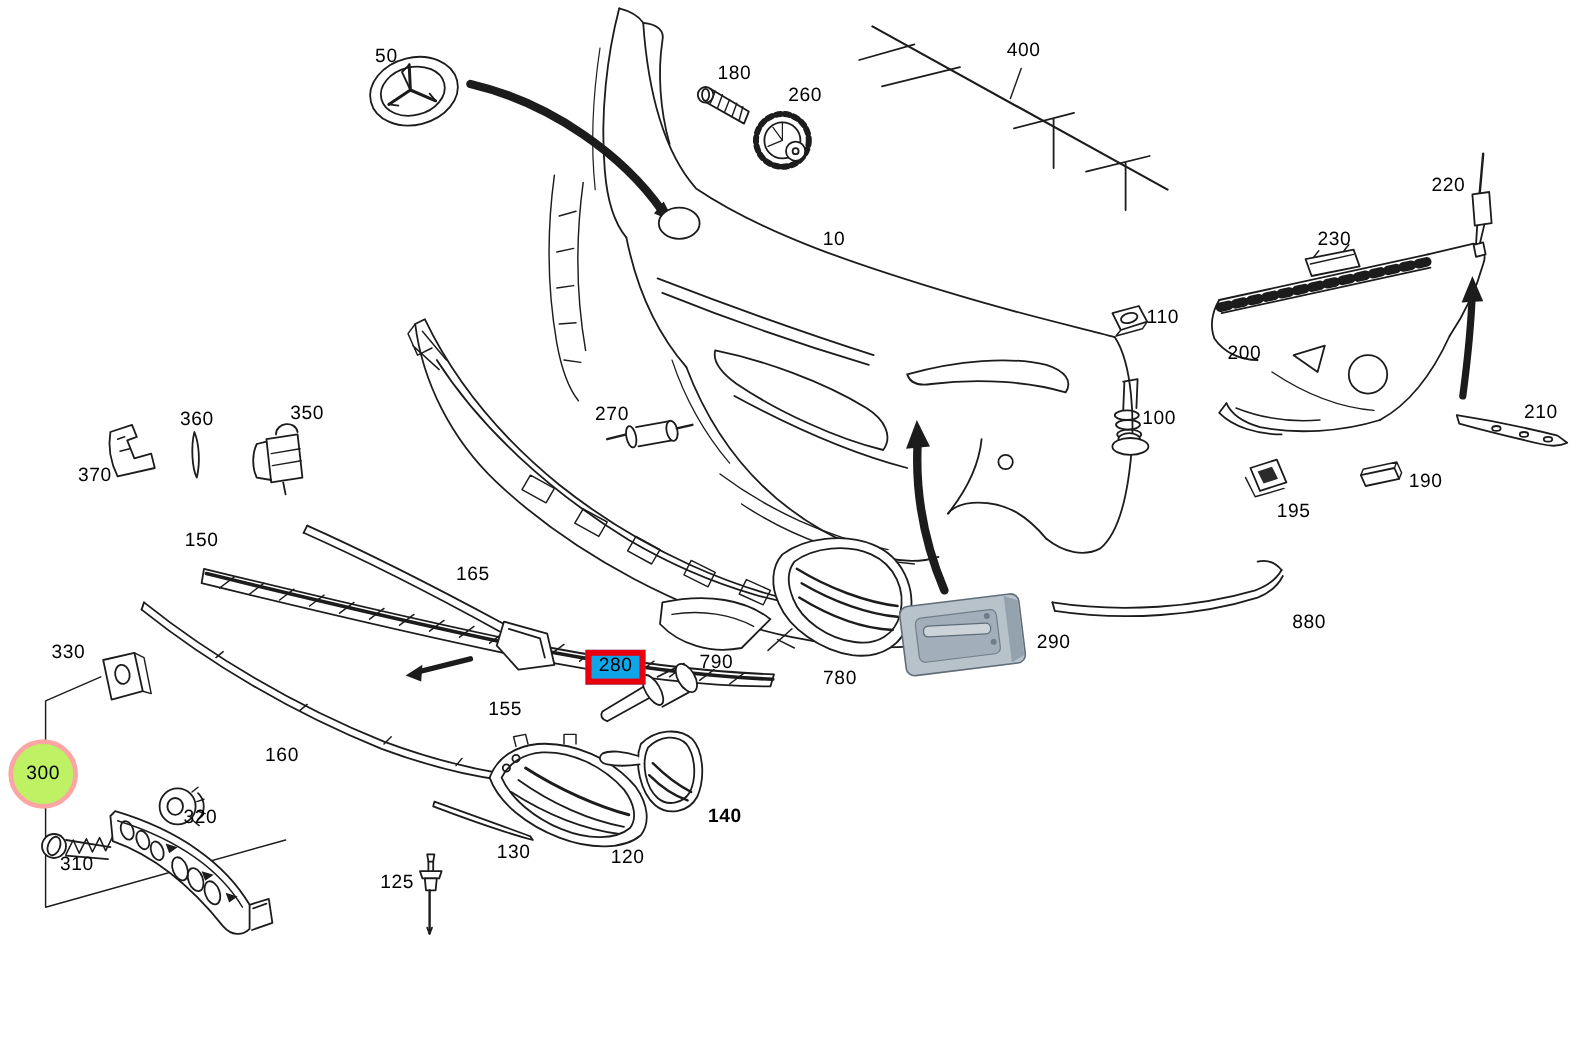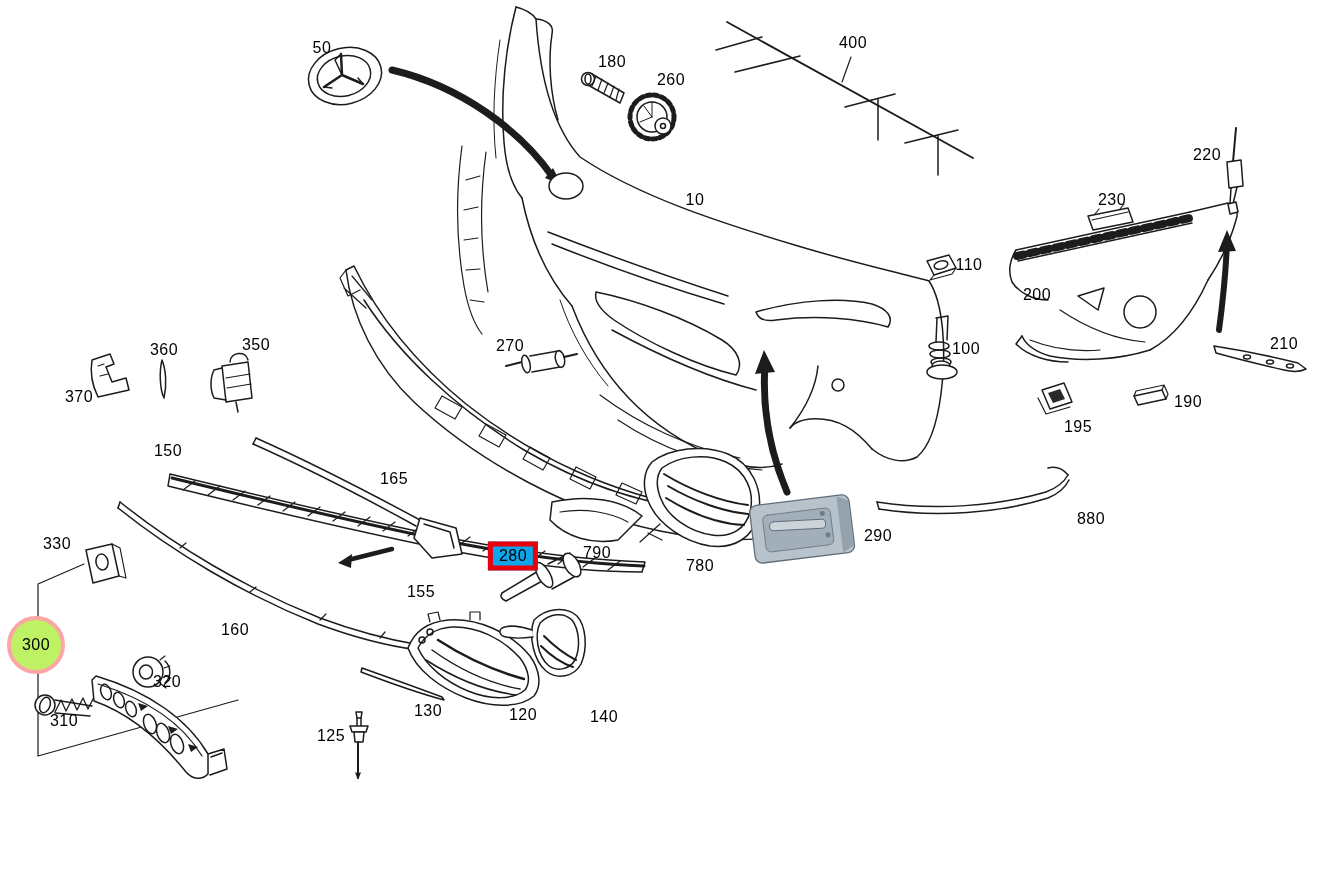--- a/index.html
+++ b/index.html
@@ -334,20 +334,20 @@
       <div class="part-label" style="left: 57px; top: 544px;">330</div>
       <div class="part-label" style="left: 1091px; top: 519px;">880</div>
       <div class="part-label" style="left: 597px; top: 553px;">790</div>
       <div class="part-label boxed" style="left: 513px; top: 556px;">280</div>
       <div class="part-label" style="left: 878px; top: 536px;">290</div>
       <div class="part-label" style="left: 700px; top: 566px;">780</div>
       <div class="part-label" style="left: 421px; top: 592px;">155</div>
       <div class="part-label" style="left: 235px; top: 630px;">160</div>
       <div class="part-label circled" style="left: 36px; top: 645px;">300</div>
       <div class="part-label" style="left: 167px; top: 682px;">320</div>
-      <div class="part-label" style="left: 604px; top: 717px;">140</div>
+      <div class="part-label" style="left: 604px; top: 681px; font-weight: bold;">140</div>
       <div class="part-label" style="left: 64px; top: 721px;">310</div>
       <div class="part-label" style="left: 428px; top: 711px;">130</div>
       <div class="part-label" style="left: 523px; top: 715px;">120</div>
       <div class="part-label" style="left: 331px; top: 736px;">125</div>
     </div>
 
 </div>
 
 </body></html>

